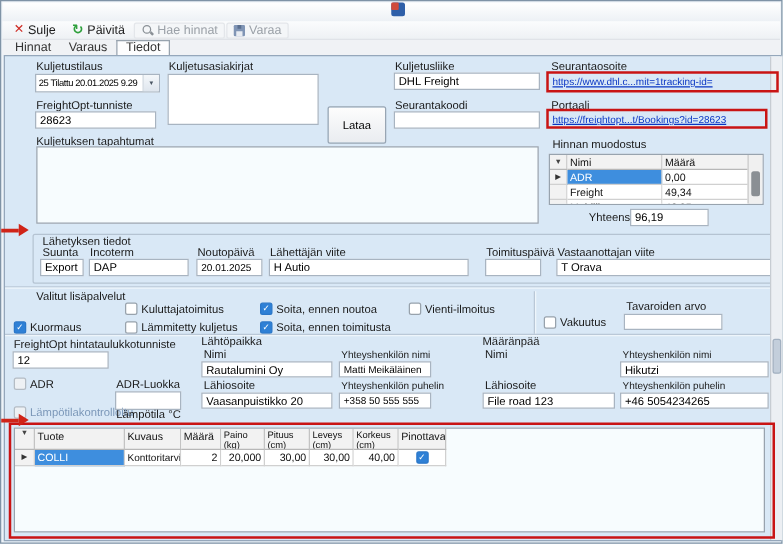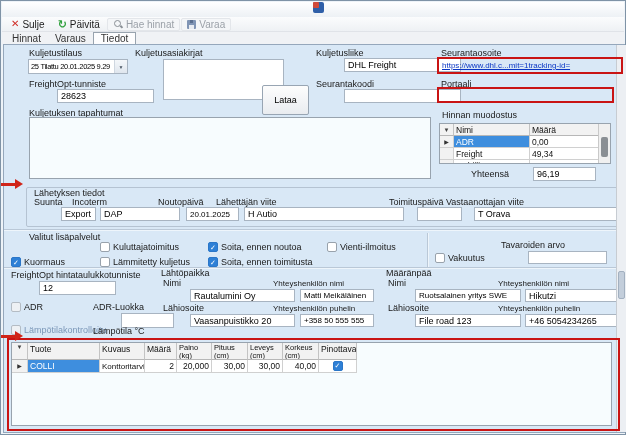--- a/index.html
+++ b/index.html
@@ -29,21 +29,21 @@
   .ic-save::after { content:""; position:absolute; left:3px; top:0; width:3px; height:3px; background:#5a6f8f; }
 
   .tabstrip { position:absolute; left:1px; top:31px; width:622px; height:12px; background:#f0f2f5; display:flex; align-items:flex-end; padding-left:3px; }
   .tab { font-size:10px; height:11px; line-height:11px; padding:0 7px; color:#333; }
   .tab.active { background:#fdfdfe; border:1px solid #98a3ae; border-bottom:none; height:12px; line-height:12px; }
 
   .panel { position:absolute; left:2px; top:43px; width:622px; height:389px; background:#d9e8f6; border:1px solid #95a7bb; }
 
   .lbl { position:absolute; font-size:9px; color:#1a1a1a; white-space:nowrap; line-height:1.1; }
   .lbl.s8 { font-size:8px; }
-  .box { position:absolute; background:#fff; border:1px solid #a8b4c1; font-size:9px; padding:0 3px; white-space:nowrap; overflow:hidden; display:flex; align-items:center; height:14px;margin-left:29px; }
+  .box { position:absolute; background:#fff; border:1px solid #a8b4c1; font-size:9px; padding:0 3px; white-space:nowrap; overflow:hidden; display:flex; align-items:center; height:14px; }
   .btn { position:absolute; background:linear-gradient(#fdfdfd,#e9ecf0); border:1px solid #98a5b3; border-radius:2px; font-size:9px; display:flex; align-items:center; justify-content:center; }
   .combo { position:absolute; background:#fff; border:1px solid #a8b4c1; display:flex; }
   .combo .val { flex:1; font-size:7.5px; letter-spacing:-0.3px; padding:0 2px; display:flex; align-items:center; white-space:nowrap; overflow:hidden; }
   .combo .drop { width:13px; border-left:1px solid #cfd7e0; background:linear-gradient(#f4f7fa,#dfe6ee); display:flex; align-items:center; justify-content:center; font-size:5px; color:#4a5663; flex:none; }
   .lnk { position:absolute; font-size:8px; color:#0a36c4; text-decoration:underline; white-space:nowrap; }
   .gbox { position:absolute; border:1px solid #b5c3d2; border-radius:2px; }
   .sep { position:absolute; height:2px; border-top:1px solid #bac8d7; border-bottom:1px solid #eef5fb; }
   .vsep { position:absolute; width:2px; border-left:1px solid #bac8d7; border-right:1px solid #eef5fb; }
 
   .cb { position:absolute; display:flex; align-items:center; gap:3px; font-size:9px; color:#1a1a1a; white-space:nowrap; }
@@ -129,20 +129,21 @@
   <div class="btn" style="left:261px;top:84px;width:47px;height:30px">Lataa</div>
 
   <div class="lbl" style="left:315px;top:48px">Kuljetusliike</div>
   <div class="box" style="left:314px;top:57px;width:117px">DHL Freight</div>
   <div class="lbl" style="left:315px;top:79px">Seurantakoodi</div>
   <div class="box" style="left:314px;top:88px;width:117px"></div>
 
   <div class="lbl" style="left:440px;top:48px">Seurantaosoite</div>
   <a class="lnk" style="left:441px;top:60px">https://www.dhl.c...mit=1tracking-id=</a>
   <div class="lbl" style="left:440px;top:79px">Portaali</div>
+  <a class="lnk" style="left:441px;top:90px">https://freightopt...t/Bookings?id=28623</a>
 
   <div class="lbl" style="left:28px;top:108px">Kuljetuksen tapahtumat</div>
   <div class="grid" style="left:28px;top:116px;width:402px;height:62px">
   </div>
 
   <div class="lbl" style="left:441px;top:110px">Hinnan muodostus</div>
   <div class="grid" style="left:438px;top:122px;width:172px;height:41px">
     <div class="grow" style="height:12px">
       <div class="gc h rh" style="width:14px">
           <span class="funnel">▼</span>
@@ -257,21 +258,20 @@
   <div class="box" style="left:160px;top:288px;width:105px;height:13px">Rautalumini Oy</div>
   <div class="lbl s8" style="left:272px;top:279px">Yhteyshenkilön nimi</div>
   <div class="box" style="left:270px;top:288px;width:74px;height:13px;font-size:8px">Matti Meikäläinen</div>
   <div class="lbl" style="left:162px;top:303px">Lähiosoite</div>
   <div class="box" style="left:160px;top:313px;width:105px;height:13px">Vaasanpuistikko 20</div>
   <div class="lbl s8" style="left:272px;top:304px">Yhteyshenkilön puhelin</div>
   <div class="box" style="left:270px;top:313px;width:74px;height:13px;font-size:8px">+358 50 555 555</div>
 
   <div class="lbl" style="left:385px;top:268px">Määränpää</div>
   <div class="lbl" style="left:387px;top:278px">Nimi</div>
-  <div class="box" style="left:385px;top:288px;width:106px;height:13px;font-size:8px">Ruotsalainen yritys SWE</div>
   <div class="lbl s8" style="left:497px;top:279px">Yhteyshenkilön nimi</div>
   <div class="box" style="left:495px;top:288px;width:119px;height:13px">Hikutzi</div>
   <div class="lbl" style="left:387px;top:303px">Lähiosoite</div>
   <div class="box" style="left:385px;top:313px;width:106px;height:13px">File road 123</div>
   <div class="lbl s8" style="left:497px;top:304px">Yhteyshenkilön puhelin</div>
   <div class="box" style="left:495px;top:313px;width:119px;height:13px">+46 5054234265</div>
 
   <div class="arrow" style="left:0;top:330px">
     <span class="shaft"></span>
       <span class="head"></span>

